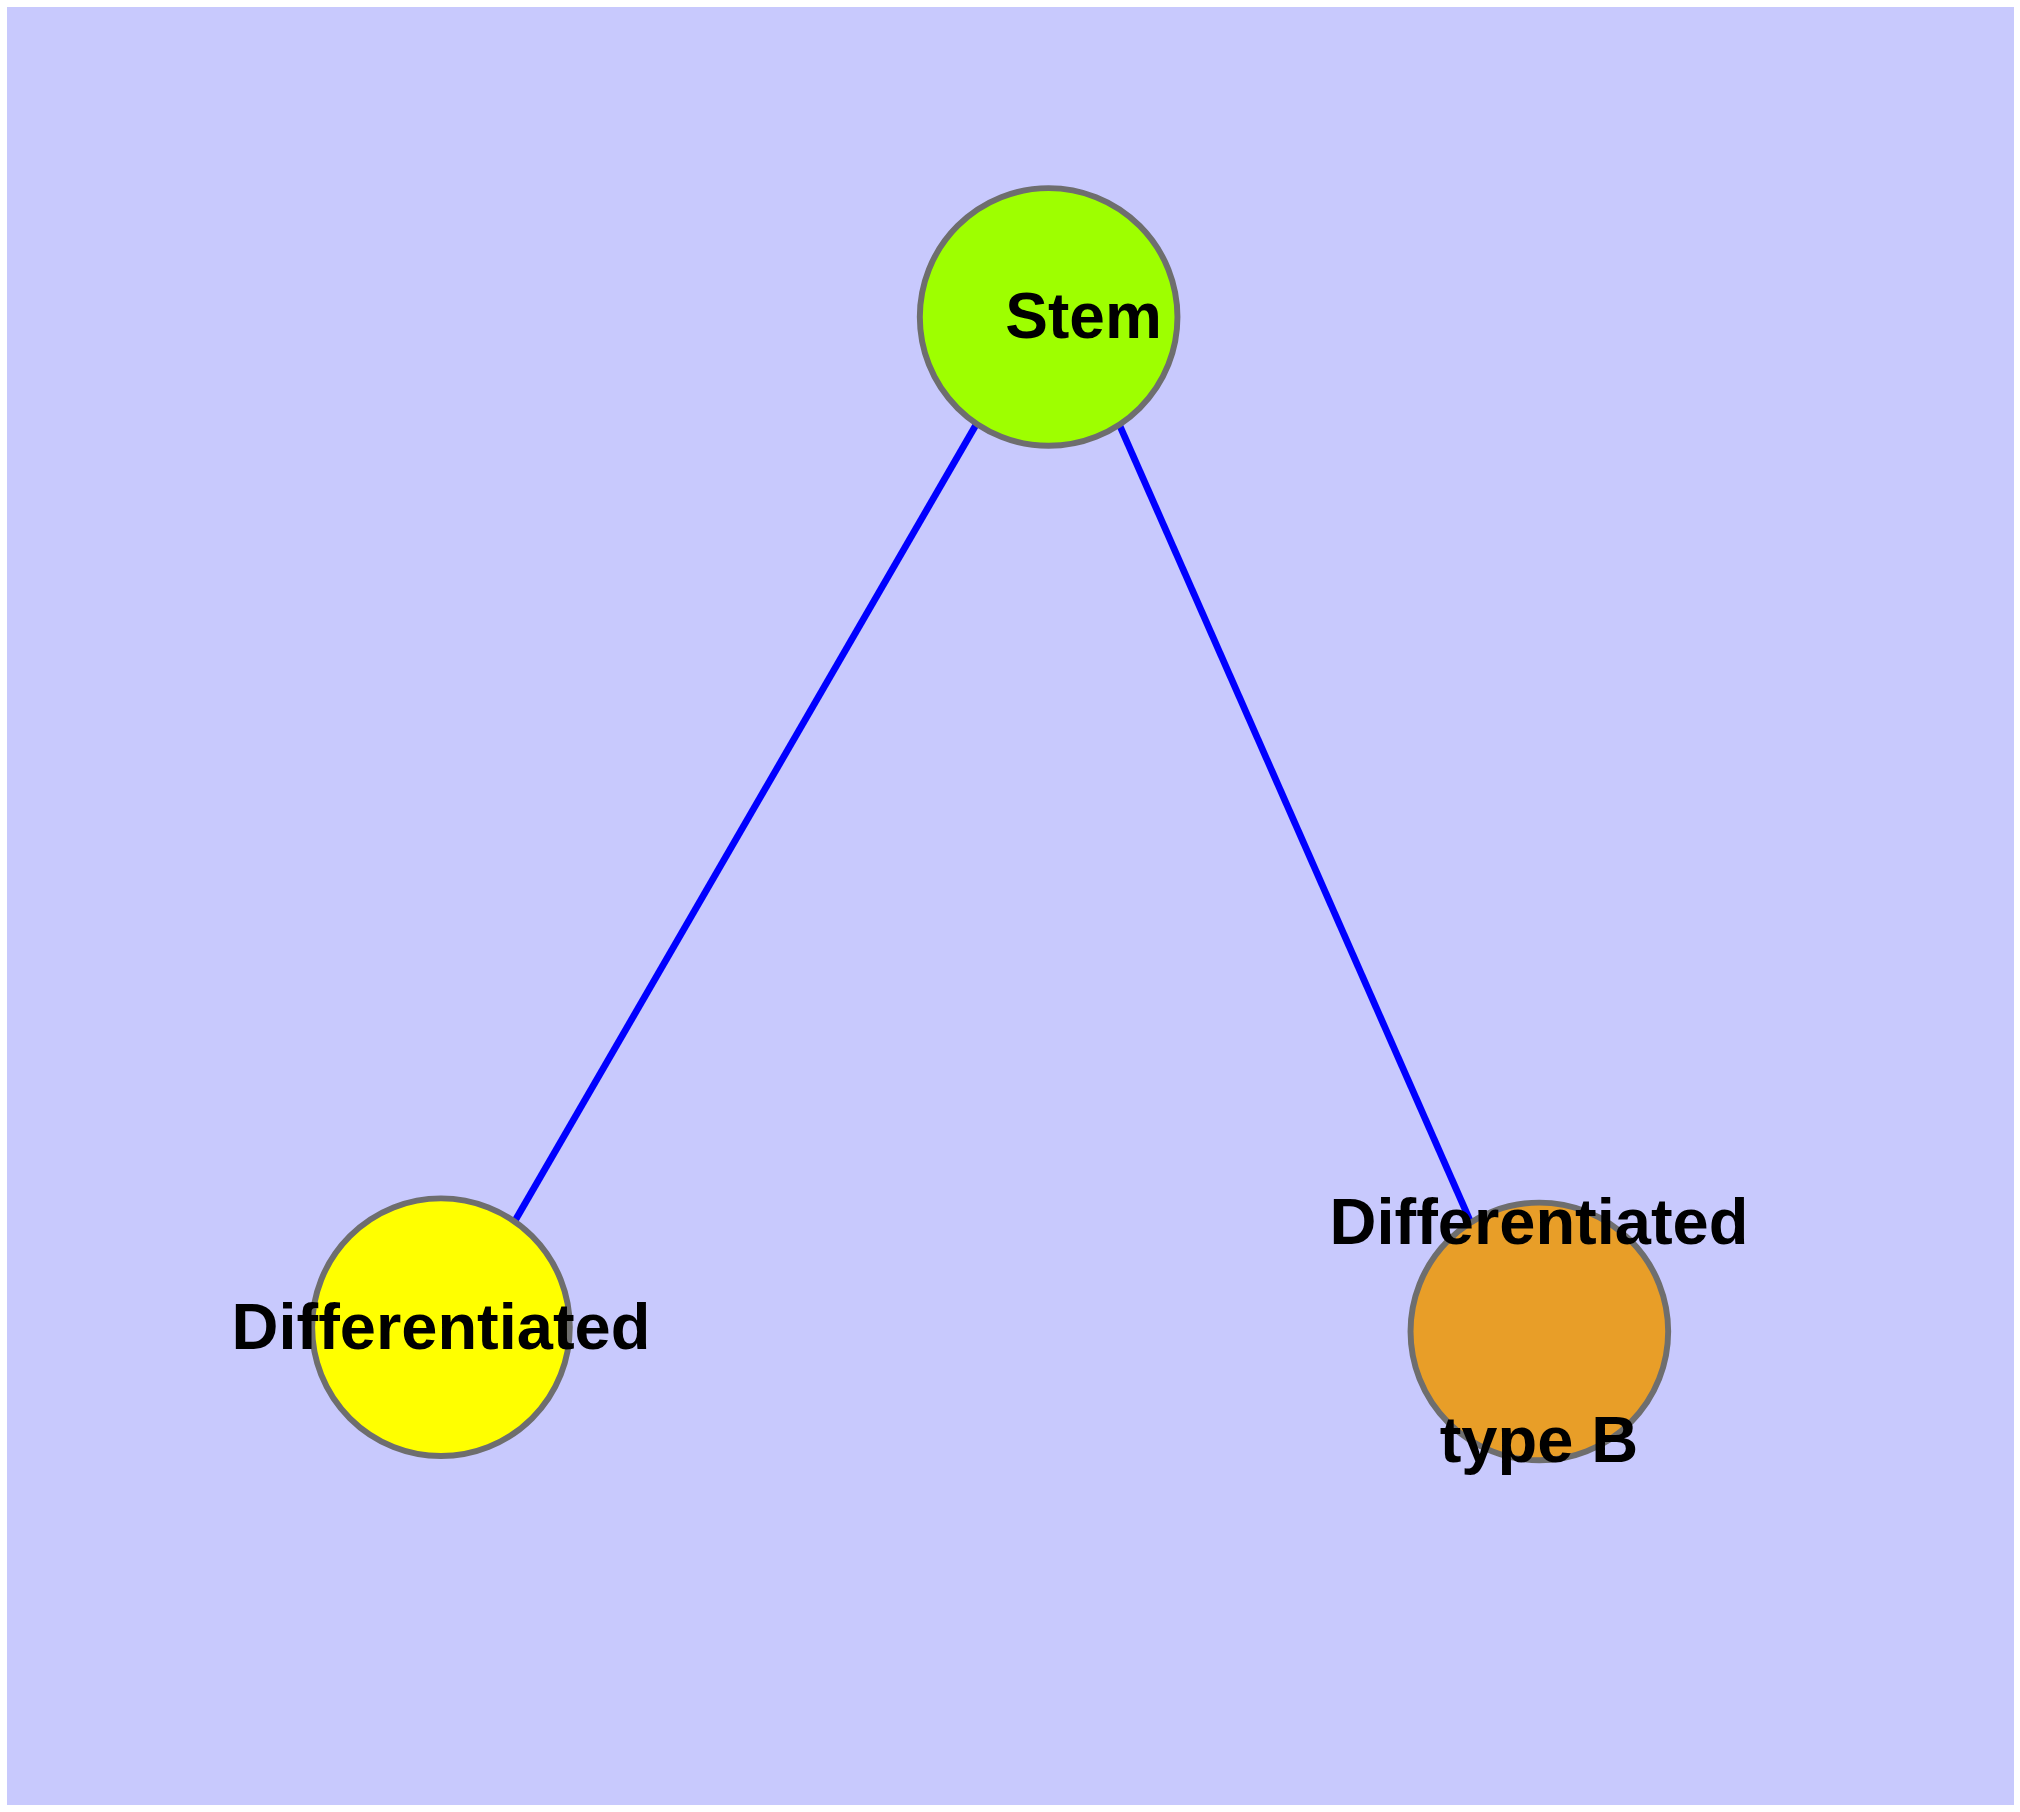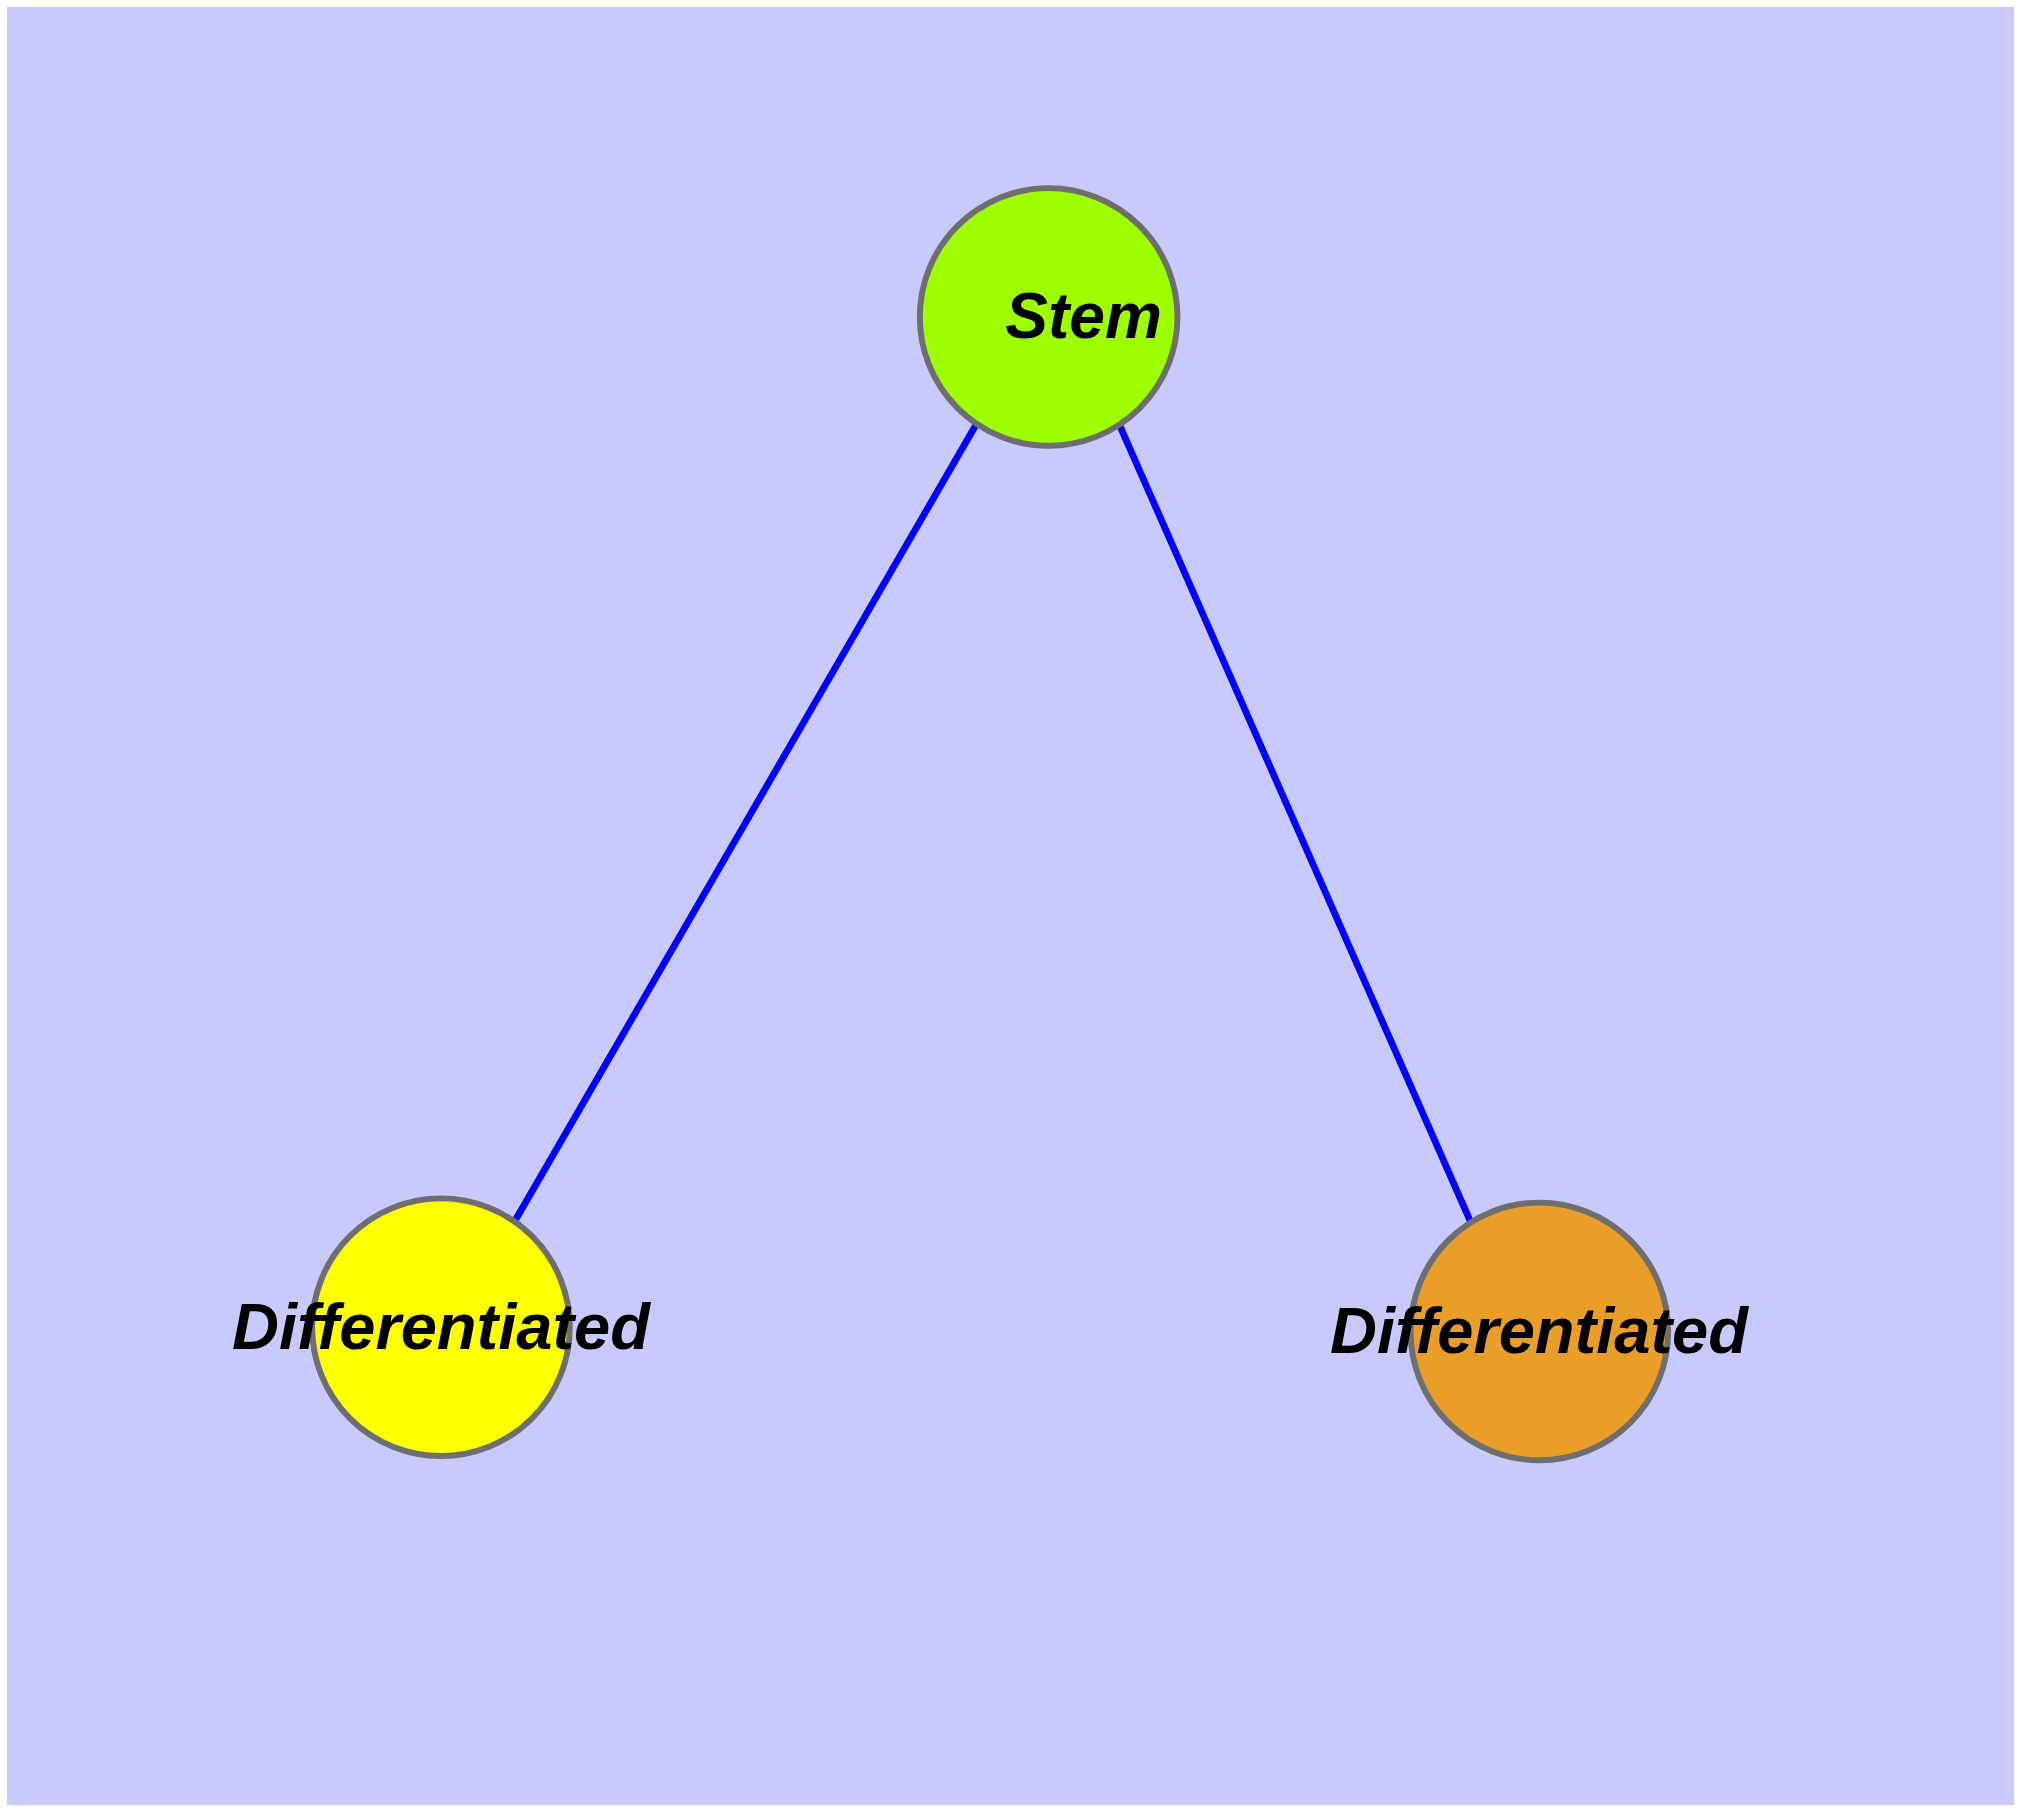--- a/index.html
+++ b/index.html
@@ -7,21 +7,20 @@
     padding: 0;
     background: #ffffff;
   }
   #canvas {
     position: relative;
     width: 2021px;
     height: 1812px;
     background: #ffffff;
     overflow: hidden;
     font-family: "Liberation Sans", sans-serif;
-    font-style: italic;
   }
   #plot-area {
     position: absolute;
     left: 6.8px;
     top: 6.8px;
     width: 2007px;
     height: 1798px;
     background: #c8c9fd;
   }
   #graph-svg {
@@ -74,16 +73,17 @@
   <div class="node-label stem" style="left:1048px; top:317px;">
     <span>Stem</span>
   </div>
 
   <div class="node-label diff" style="left:441px; top:1327px;">
     <div>Differentiated</div>
   </div>
 
   <div class="node-label diff" style="left:1539px; top:1331px;">
     <div>Differentiated</div>
+    <div>type B</div>
   </div>
 
 </div>
 
 
 </body></html>

